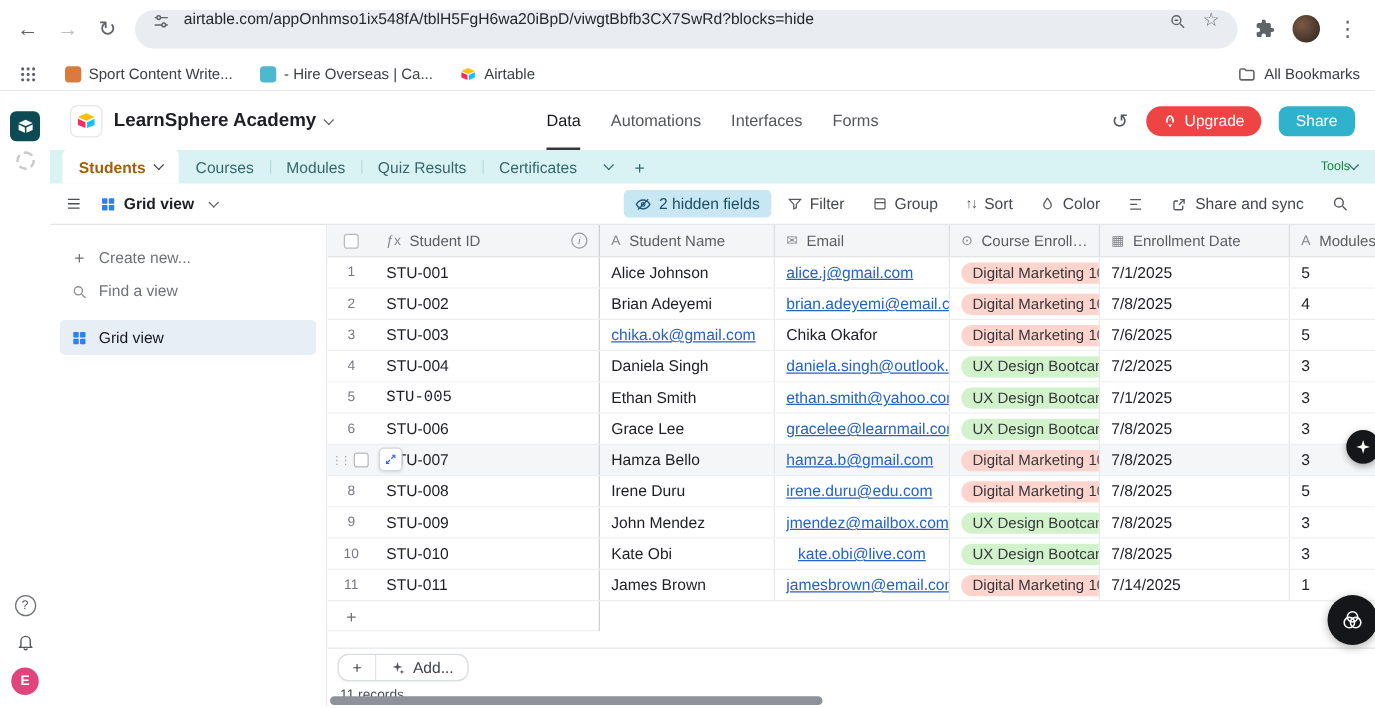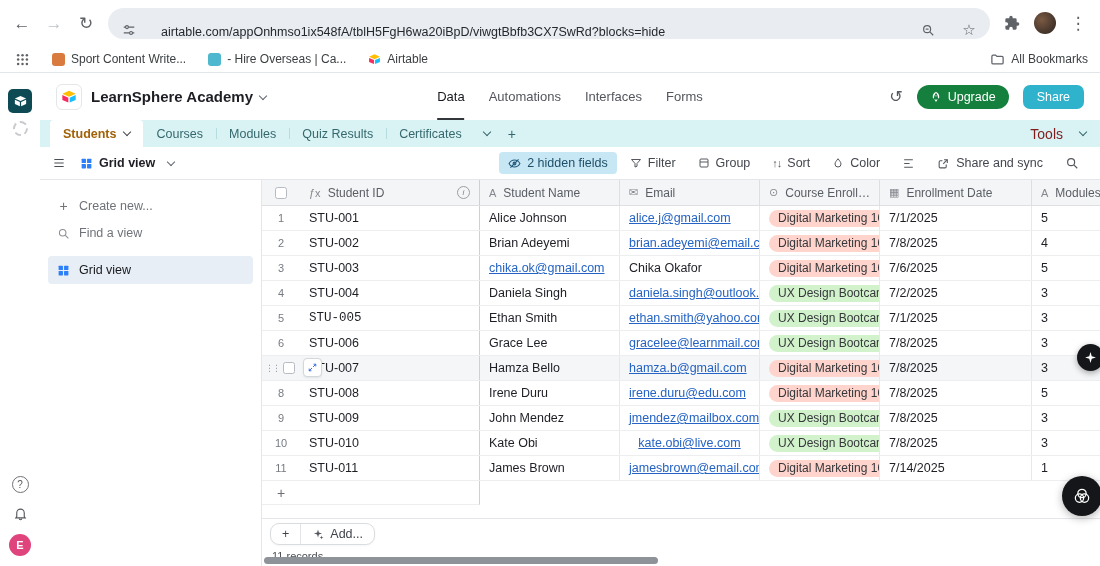--- a/index.html
+++ b/index.html
@@ -5,21 +5,21 @@
 *{margin:0;padding:0;box-sizing:border-box}
 html,body{width:1100px;height:566px}
 body{font-family:"Liberation Sans","DejaVu Sans",sans-serif;background:#fff;overflow:hidden}
 svg{display:block}
 .screen{position:relative;width:1100px;height:566px;overflow:hidden;background:#fff}
 
 
 .btoolbar{position:absolute;top:0;left:0;right:0;height:46px;background:#fff;display:flex;align-items:center;padding:0 12px;gap:12px}
 .nav-ic{color:#5f6368;font-size:17px;line-height:1;cursor:pointer;display:flex;align-items:center;justify-content:center;width:20px;height:20px;flex:none}
 .nav-ic.disabled{color:#bdc1c6}
-.urlbar{flex:1;height:31px;background:#e9edf2;border-radius:16px;display:flex;align-items:flex-end;padding:0 12px;gap:23px;cursor:text}
+.urlbar{flex:1;height:31px;background:#e9edf2;border-radius:16px;display:flex;align-items:flex-start;padding:0 12px;gap:9px;cursor:text}
 .url-text{flex:1;font-size:12.5px;color:#24292e;white-space:nowrap;overflow:hidden}
 .urlbar .nav-ic{width:18px;height:18px;font-size:15px}
 .avatar-browser{width:22px;height:22px;border-radius:50%;background:radial-gradient(circle at 35% 35%,#7a5a43,#2b2320);cursor:pointer;flex:none}
 .bbar{position:absolute;top:46px;left:0;right:0;height:27px;background:#fff;border-bottom:1px solid #e3e6e9;display:flex;align-items:center;padding:0 12px;gap:20px}
 .bm-list{display:flex;gap:22px}
 .bm-item{display:flex;align-items:center;gap:6px;font-size:12px;color:#3c4043;cursor:pointer;white-space:nowrap}
 .bm-ic{width:13px;height:13px;border-radius:3px;overflow:hidden;flex:none}
 .allbm{margin-left:auto;display:flex;align-items:center;gap:6px;font-size:12px;color:#3c4043;cursor:pointer}
 
 
@@ -35,34 +35,34 @@
 
 .app-header{position:absolute;top:0;left:0;right:0;height:47px;display:flex;align-items:center;padding:0 16px;background:#fff}
 .base-logo{width:26px;height:26px;border:1px solid #e4e6e8;border-radius:6px;display:flex;align-items:center;justify-content:center;margin-right:9px;cursor:pointer;background:#fff;flex:none}
 .base-name{font-size:15px;font-weight:700;color:#1d1f25;cursor:pointer}
 .chev{display:inline-block;width:6px;height:6px;border-right:1.6px solid #60646b;border-bottom:1.6px solid #60646b;transform:rotate(45deg);margin-left:7px;margin-bottom:2px;flex:none}
 .app-nav{position:absolute;left:50%;top:0;bottom:0;transform:translateX(-50%);display:flex;align-items:center;gap:24px}
 .nav-item{font-size:13px;color:#53565c;cursor:pointer;height:100%;display:flex;align-items:center;border-bottom:2px solid transparent;padding-top:2px}
 .nav-item.active{color:#16181d;border-bottom-color:#33363b}
 .hdr-right{margin-left:auto;display:flex;align-items:center;gap:14px}
 .hist{font-size:16px;color:#55585e;cursor:pointer}
-.upgrade-btn{display:flex;align-items:center;gap:6px;background:#15803d;border:none;color:#fff;font-size:12.5px;padding:5px 13px;border-radius:14px;cursor:pointer;font-family:inherit}
+.upgrade-btn{display:flex;align-items:center;gap:6px;background:#ef4444;border:none;color:#fff;font-size:12.5px;padding:5px 13px;border-radius:14px;cursor:pointer;font-family:inherit}
 .share-btn{background:#2fb2cc;border:none;color:#fff;font-size:12.5px;padding:5px 14px;border-radius:7px;cursor:pointer;font-family:inherit}
 
 
 .tabbar{position:absolute;top:47px;left:0;right:0;height:27px;background:#d9f3f4;display:flex;align-items:stretch;padding-left:10px}
 .tabs-list{display:flex;align-items:stretch}
 .table-tab{display:flex;align-items:center;padding:0 13px;font-size:12.5px;color:#35686e;cursor:pointer;position:relative}
 .table-tab + .table-tab::before{content:"";position:absolute;left:0;top:8px;bottom:8px;width:1px;background:#b6dcdd}
 .table-tab.active{background:#fff;border-radius:4px 4px 0 0;color:#a16207;font-weight:700}
 .table-tab.active + .table-tab::before{display:none}
 .chev.dark{border-color:#45484e;margin-left:8px;margin-bottom:3px}
 .tab-extra{display:flex;align-items:center;padding:0 9px;color:#35686e;cursor:pointer;font-size:14px}
 .chev.teal{border-color:#35686e;margin:0 0 3px 0}
-.tools{margin-left:auto;display:flex;align-items:center;gap:17px;padding:0 14px;color:#7f1d1d;font-size:14px;cursor:pointer}
+.tools{margin-left:auto;display:flex;align-items:center;gap:0;padding:0 14px;color:#15803d;font-size:10px;cursor:pointer}
 
 
 .vtoolbar{position:absolute;top:74px;left:0;right:0;height:33px;background:#fff;border-bottom:1px solid #e4e6e9;display:flex;align-items:center;padding:0 12px;gap:10px;color:#3f434b}
 .tb-ic{cursor:pointer;display:flex;align-items:center;flex:none}
 .viewname{display:flex;align-items:center;gap:6px;font-size:12.5px;font-weight:700;color:#1d1f25;cursor:pointer;margin-left:4px}
 .tb-right{margin-left:auto;display:flex;align-items:center;gap:4px}
 .tb-btn{display:flex;align-items:center;gap:6px;font-size:12.5px;color:#43474e;padding:4px 9px;border-radius:4px;cursor:pointer;white-space:nowrap}
 .tb-btn.hidden-fields{background:#c8e7f5;color:#1d4f66}
 .sort-glyph{font-size:11px;letter-spacing:-1px;color:#55585e}
 

